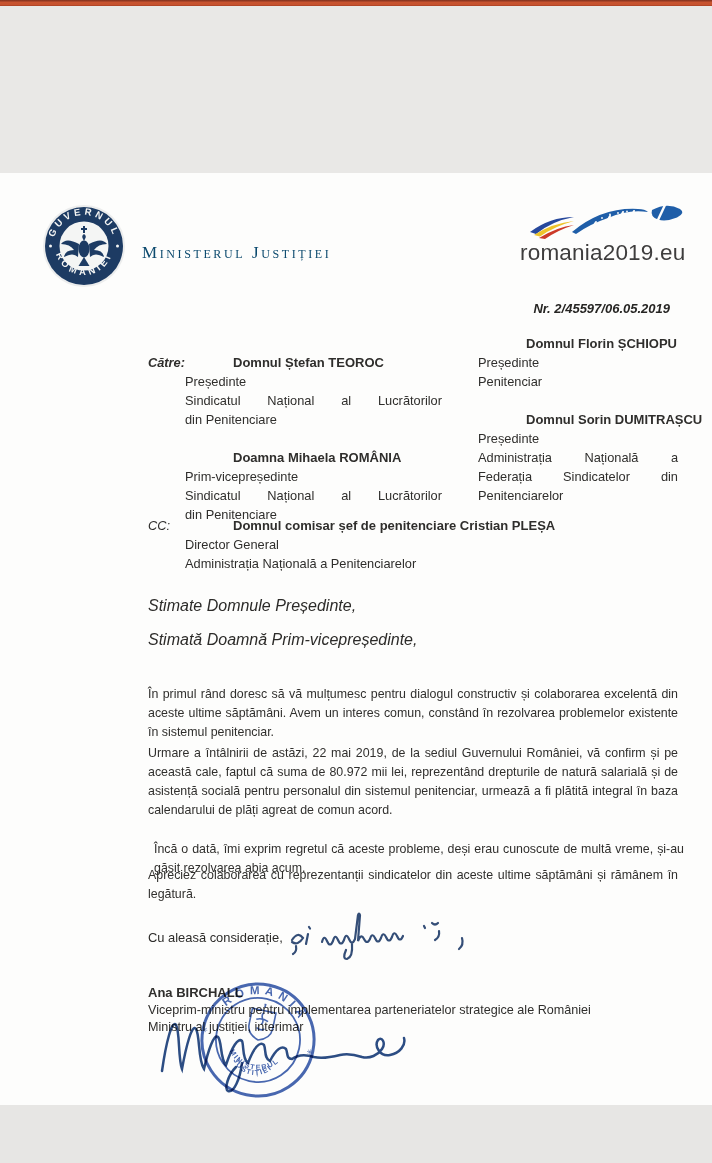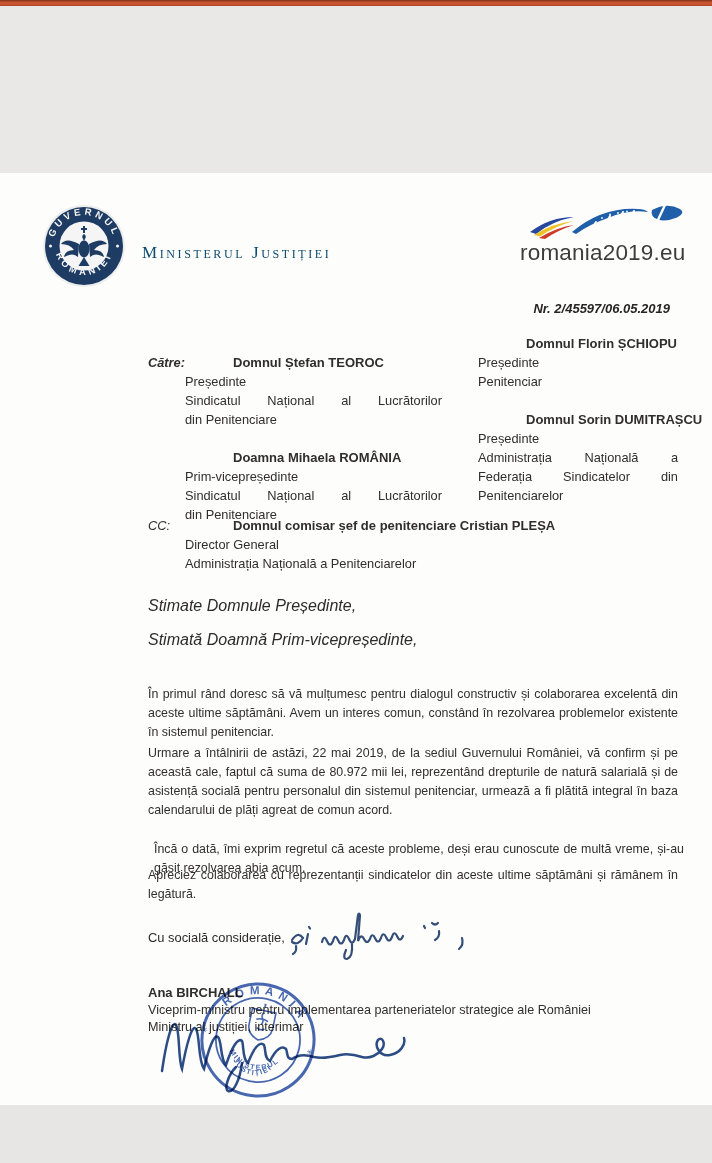--- a/index.html
+++ b/index.html
@@ -139,21 +139,21 @@
     </div>
 
     <div class="abs salutation" style="left:148px;top:424px;">Stimate Domnule Președinte,</div>
     <div class="abs salutation" style="left:148px;top:458px;">Stimată Doamnă Prim-vicepreședinte,</div>
 
     <p class="abs body-p" style="top:512px;">În primul rând doresc să vă mulțumesc pentru dialogul constructiv și colaborarea excelentă din aceste ultime săptămâni. Avem un interes comun, constând în rezolvarea problemelor existente în sistemul penitenciar.</p>
     <p class="abs body-p" style="top:571px;">Urmare a întâlnirii de astăzi, 22 mai 2019, de la sediul Guvernului României, vă confirm și pe această cale, faptul că suma de 80.972 mii lei, reprezentând drepturile de natură salarială și de asistență socială pentru personalul din sistemul penitenciar, urmează a fi plătită integral în baza calendarului de plăți agreat de comun acord.</p>
     <p class="abs body-p" style="top:667px;margin-left:6px;">Încă o dată, îmi exprim regretul că aceste probleme, deși erau cunoscute de multă vreme, și-au găsit rezolvarea abia acum.</p>
     <p class="abs body-p" style="top:693px;">Apreciez colaborarea cu reprezentanții sindicatelor din aceste ultime săptămâni și rămânem în legătură.</p>
 
-    <div class="abs closing-line" style="left:148px;top:757px;">Cu socială considerație,</div>
+    <div class="abs closing-line" style="left:148px;top:757px;">Cu aleasă considerație,</div>
 
     <svg class="abs ink" style="left:282px;top:727px;" width="200" height="64" viewBox="0 0 200 64" aria-label="și mulțumiri">
       <g fill="none" stroke="#24406e" stroke-width="2.2" stroke-linecap="round">
         <path d="M10 40 q6 -9 11 -2 q-5 8 -11 4"></path>
         <path d="M14 46 q1 6 -3 8"></path>
         <path d="M26 34 l-2 10"></path>
           <path d="M27 27 l1 1.5"></path>
         <path d="M40 42 q2 -8 5 -1 q3 7 6 0 q2 -8 5 -1 q3 7 6 0 q2 -8 5 -1 q3 7 6 0 l3 -24 q1 -3 2 0 l-2 26 q3 -8 6 -2 q3 6 6 0 q2 -7 5 -1 q3 7 6 0 q2 -7 5 -1 q3 7 6 0 q2 -7 5 -1 q3 7 6 0"></path>
         <path d="M70 44 q1 13 -5 15 q-5 0 -1 -9"></path>
         <path d="M142 26 l1 2"></path>

